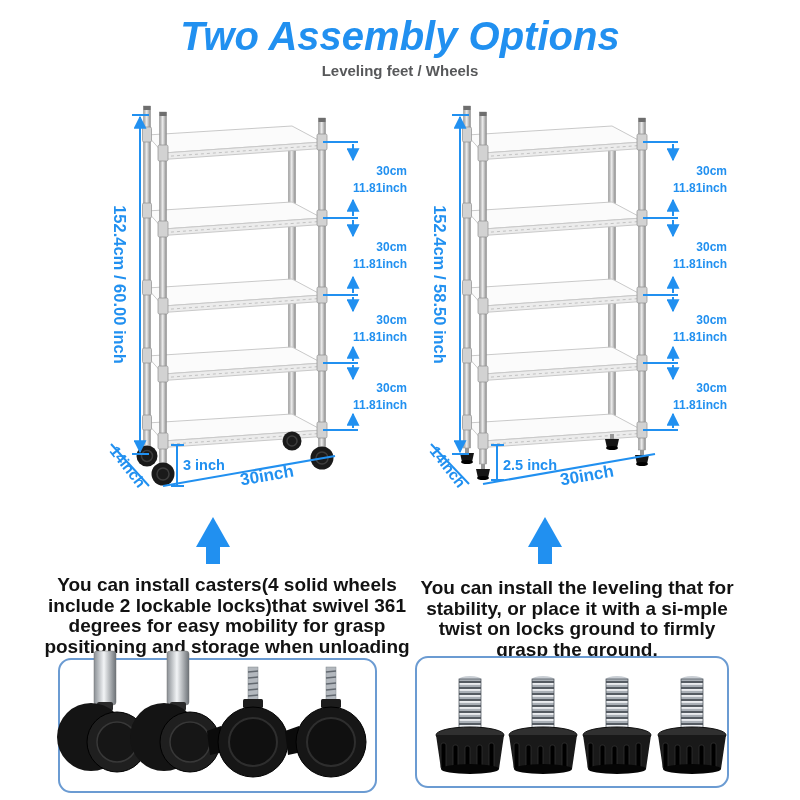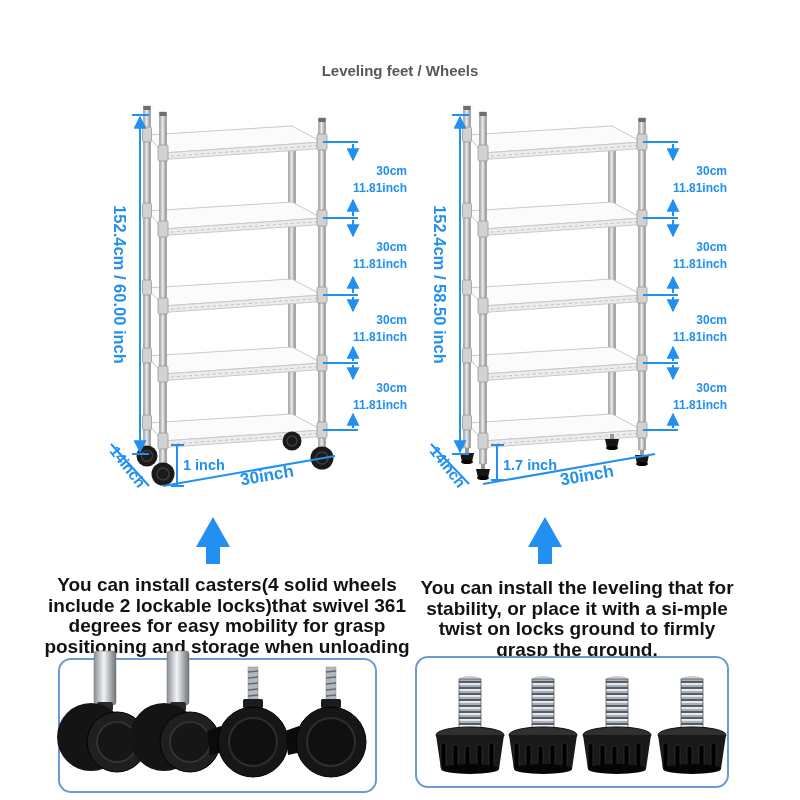--- a/index.html
+++ b/index.html
@@ -29,20 +29,21 @@
   .photo-wrap{position:absolute;height:155px;}
   .photo-box{position:absolute;left:0;right:0;border:2px solid #6b9bd2;border-radius:13px;
              background:#fff;}
   .photo-wrap svg{position:absolute;left:0;top:0;overflow:visible;}
 </style>
 </head>
 <body>
 
 <div class="canvas">
 
+  <div class="title">Two Assembly Options</div>
   <div class="subtitle">Leveling feet / Wheels</div>
 
   <div class="unit" style="left:97px;">
     <svg width="310" height="405" viewBox="0 0 310 405">
       <defs>
         <linearGradient id="gA" x1="0" y1="0" x2="1" y2="0">
           <stop offset="0" stop-color="#9c9c9c"></stop>
             <stop offset="0.45" stop-color="#ececec"></stop>
             <stop offset="1" stop-color="#8a8a8a"></stop>
         </linearGradient>
@@ -145,21 +146,21 @@
     <div class="blue-label gap-label" style="top:212px;">
         <div>30cm</div>
         <div>11.81inch</div>
       </div>
     <div class="blue-label gap-label" style="top:280px;">
         <div>30cm</div>
         <div>11.81inch</div>
       </div>
     <div class="blue-label depth-label">14inch</div>
     <div class="blue-label width-label">30inch</div>
-    <div class="blue-label foot-label">1 inch</div>
+    <div class="blue-label foot-label">3 inch</div>
   </div>
 
   <div class="unit" style="left:417px;">
     <svg width="310" height="405" viewBox="0 0 310 405">
       <defs>
         <linearGradient id="gB" x1="0" y1="0" x2="1" y2="0">
           <stop offset="0" stop-color="#9c9c9c"></stop>
             <stop offset="0.45" stop-color="#ececec"></stop>
             <stop offset="1" stop-color="#8a8a8a"></stop>
         </linearGradient>
@@ -261,21 +262,21 @@
     <div class="blue-label gap-label" style="top:212px;">
         <div>30cm</div>
         <div>11.81inch</div>
       </div>
     <div class="blue-label gap-label" style="top:280px;">
         <div>30cm</div>
         <div>11.81inch</div>
       </div>
     <div class="blue-label depth-label">14inch</div>
     <div class="blue-label width-label">30inch</div>
-    <div class="blue-label foot-label">1.7 inch</div>
+    <div class="blue-label foot-label">2.5 inch</div>
   </div>
 
   <div class="up-arrow" style="left:196px;top:517px;">
     <div class="head"></div>
       <div class="stem"></div>
   </div>
   <div class="up-arrow" style="left:528px;top:517px;">
     <div class="head"></div>
       <div class="stem"></div>
   </div>

